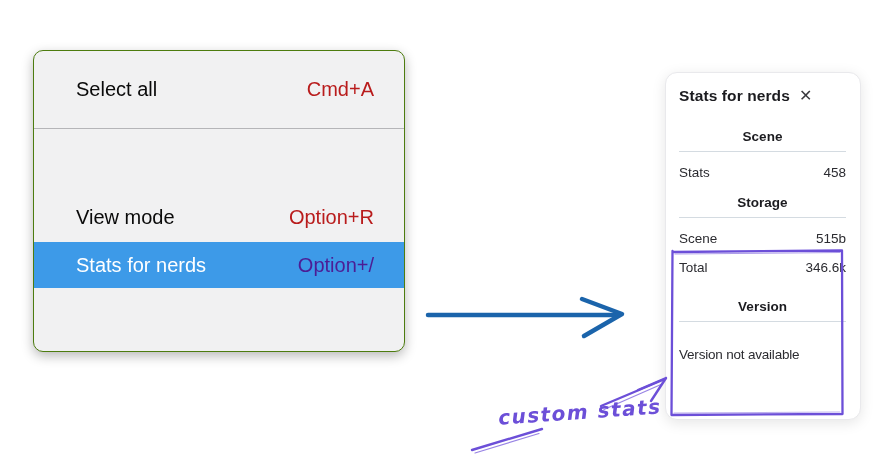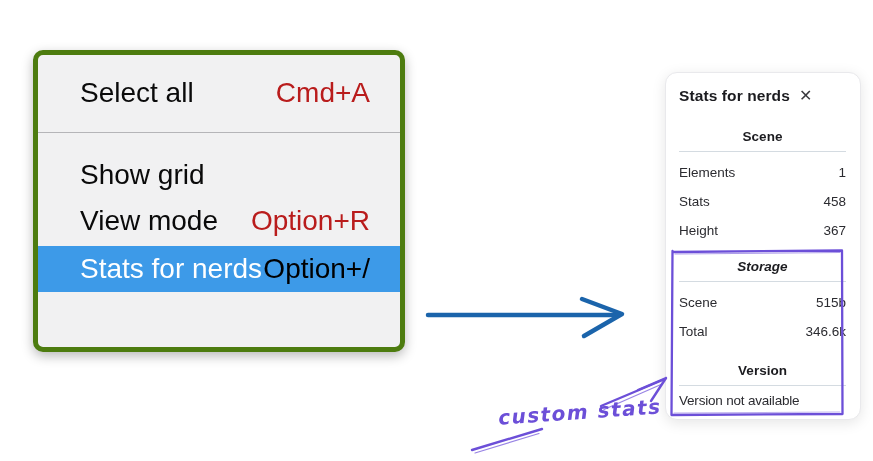--- a/index.html
+++ b/index.html
@@ -4,82 +4,81 @@
 <style>
   html,body{margin:0;padding:0;}
   body{
     width:873px;height:461px;position:relative;overflow:hidden;
     background:#ffffff;font-family:"Liberation Sans",sans-serif;
   }
 
   
   .context-menu{
     position:absolute;left:33px;top:50px;width:372px;height:302px;
-    background:#f1f1f2;border:5px solid #4d7c0f;border-radius:10px;
+    background:#f1f1f2;border:1px solid #4d7c0f;border-radius:10px;
     box-shadow:0 4px 12px rgba(0,0,0,.28);
     box-sizing:border-box;overflow:hidden;
-    font-size:28px;color:#0a0a0a;
+    font-size:20px;color:#0a0a0a;
   }
   .menu-item{
     height:46px;display:flex;align-items:center;justify-content:space-between;
     padding:0 30px 0 42px;white-space:nowrap;
   }
   .menu-item.first{margin-top:15px;}
   .menu-sep{height:1px;background:#b5b5b8;margin:16px 0 19px 0;}
   .shortcut{color:#b91c1c;}
   .menu-item.highlighted{background:#3d9ae8;color:#ffffff;margin-top:2px;}
-  .menu-item.highlighted .shortcut{color:#000000;}
+  .menu-item.highlighted .shortcut{color:#4c1d95;}
 
   
   .stats-panel{
     position:absolute;left:665px;top:72px;width:196px;height:348px;
     background:#ffffff;border:1px solid #e9e9ec;border-radius:12px;
     box-shadow:0 3px 14px rgba(0,0,0,.10);
     box-sizing:border-box;padding:14px 14px 10px 13px;
     font-size:13.5px;color:#2b2b30;
   }
   .panel-header{display:flex;align-items:center;}
   .panel-title{font-weight:bold;font-size:15.5px;color:#1b1b1f;letter-spacing:.1px;}
   .close-btn{
     margin-left:9px;font-size:16px;color:#3a3a3e;cursor:default;line-height:1;
     font-family:"DejaVu Sans",sans-serif;
   }
   .section-heading{
     text-align:center;font-weight:bold;font-size:13.5px;color:#1b1b1f;
   }
   .heading-scene{margin-top:24px;}
-  .heading-storage{margin-top:14px;font-style:italic;}
+  .heading-storage{margin-top:8px;}
   .heading-version{margin-top:17px;}
   .section-rule{height:1px;background:#d4dbe1;margin:7px 0 6px 0;border:0;}
   .stat-row{
     display:flex;justify-content:space-between;align-items:center;
     height:29px;line-height:29px;
   }
-  .version-note{margin-top:7px;white-space:nowrap;letter-spacing:-.2px;}
+  .version-note{margin-top:25px;white-space:nowrap;letter-spacing:-.2px;}
 
   
   .svg-abs{position:absolute;pointer-events:none;}
   .annotation-label{
     position:absolute;left:498px;top:400px;
     font-family:"DejaVu Sans",sans-serif;font-style:italic;font-weight:bold;
     font-size:20px;letter-spacing:1.5px;color:#6c4fd8;
     transform:rotate(-4deg);white-space:nowrap;
   }
 </style>
 </head>
 <body>
 
 <div class="context-menu">
   <div class="menu-item first">
     <span>Select all</span>
     <span class="shortcut">Cmd+A</span>
   </div>
   <div class="menu-sep"></div>
   <div class="menu-item">
-    <span>Show grid</span>
   </div>
   <div class="menu-item">
     <span>View mode</span>
     <span class="shortcut">Option+R</span>
   </div>
   <div class="menu-item highlighted">
     <span>Stats for nerds</span>
     <span class="shortcut">Option+/</span>
   </div>
 </div>
@@ -91,30 +90,22 @@
 
 <div class="stats-panel">
   <div class="panel-header">
     <span class="panel-title">Stats for nerds</span>
     <span class="close-btn">✕</span>
   </div>
 
   <div class="section-heading heading-scene">Scene</div>
   <div class="section-rule"></div>
   <div class="stat-row">
-    <span>Elements</span>
-    <span>1</span>
-  </div>
-  <div class="stat-row">
     <span>Stats</span>
     <span>458</span>
-  </div>
-  <div class="stat-row">
-    <span>Height</span>
-    <span>367</span>
   </div>
 
   <div class="section-heading heading-storage">Storage</div>
   <div class="section-rule"></div>
   <div class="stat-row">
     <span>Scene</span>
     <span>515b</span>
   </div>
   <div class="stat-row">
     <span>Total</span>

